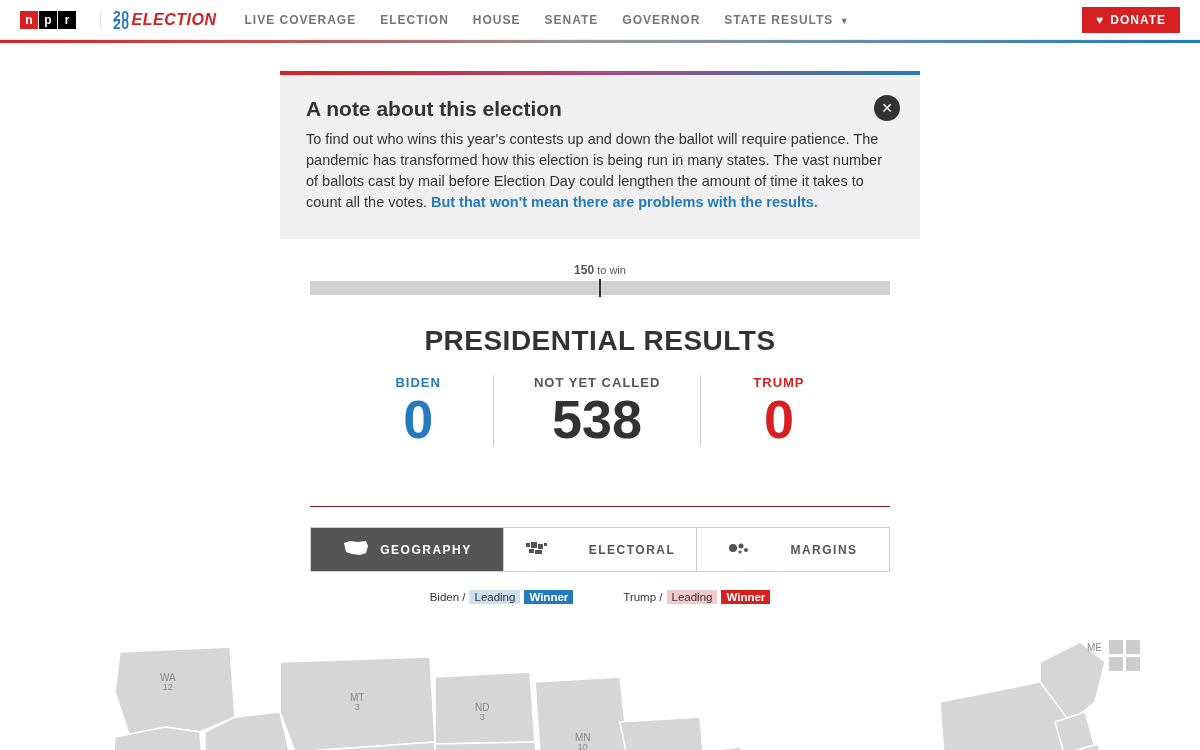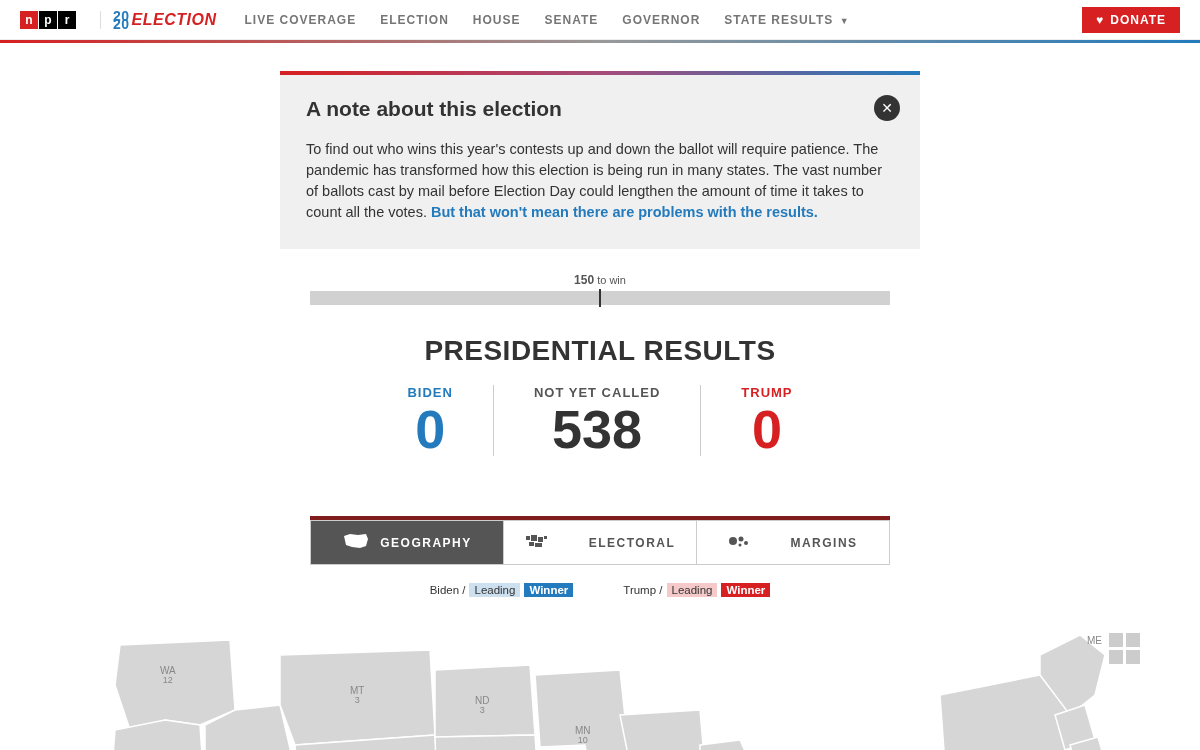--- a/index.html
+++ b/index.html
@@ -20,48 +20,48 @@
   .navlinks { display: flex; gap: 24px; margin-left: 28px; }
   .navlinks a { color: #767676; font-size: 12px; letter-spacing: 1px; text-decoration: none; font-weight: 600; }
   .navlinks .caret { font-size: 9px; margin-left: 3px; }
   .donate { margin-left: auto; background: #d62021; color: #fff; font-size: 12px; font-weight: 700; letter-spacing: 1px; padding: 6px 14px; border: none; cursor: pointer; display: flex; align-items: center; gap: 6px; }
   .gradient-bar { height: 3px; background: linear-gradient(90deg, #d62021 0%, #999 50%, #237bbd 100%); }
   
   
   .note-wrap { width: 640px; margin: 28px auto 0; }
   .note-grad { height: 4px; background: linear-gradient(90deg, #d62021 0%, #a64b7a 50%, #237bbd 100%); }
   .note-box { background: #f0f0f0; padding: 22px 26px 26px; position: relative; }
-  .note-title { font-size: 21px; font-weight: 700; margin-bottom: 18px; }
+  .note-title { font-size: 21px; font-weight: 700; margin-bottom: 8px; }
   .note-close { position: absolute; right: 20px; top: 20px; width: 26px; height: 26px; border-radius: 50%; background: #333; color: #fff; display: flex; align-items: center; justify-content: center; cursor: pointer; font-size: 14px; }
   .note-body { font-size: 14.5px; line-height: 1.45; color: #333; }
   .note-body a { color: #237bbd; font-weight: 600; text-decoration: none; }
   
   
   .bar270 { width: 580px; margin: 24px auto 0; text-align: center; }
   .bar270-label { font-size: 11px; color: #555; margin-bottom: 4px; }
   .bar270-label .num { font-weight: 700; font-size: 12px; }
   .bar270-track { position: relative; height: 14px; background: #d1d1d1; }
   .bar270-tick { position: absolute; left: 50%; top: -2px; bottom: -2px; width: 2px; background: #333; transform: translateX(-50%); }
   
   
   .pres-title { text-align: center; font-size: 28px; font-weight: 700; letter-spacing: 0.5px; margin-top: 30px; color: #333; }
-  .tally { display: flex; justify-content: center; align-items: flex-start; margin-top: 18px; gap: 0; }
+  .tally { display: flex; justify-content: center; align-items: flex-start; margin-top: 18px; gap: 12px; }
   .tally-col { text-align: center; padding: 0 40px; }
   .tally-col.mid { border-left: 1px solid #ccc; border-right: 1px solid #ccc; }
   .tally-name { font-size: 13px; font-weight: 700; letter-spacing: 1px; }
   .tally-name.biden { color: #237bbd; }
   .tally-name.nyc { color: #555; }
   .tally-name.trump { color: #d62021; }
   .tally-num { font-size: 54px; font-weight: 800; line-height: 1; margin-top: 2px; }
   .tally-num.biden { color: #237bbd; }
   .tally-num.nyc { color: #333; }
   .tally-num.trump { color: #d62021; }
   
   
-  .toggle-wrap { width: 580px; margin: 60px auto 11px; border-top: 4px solid #7f1d1d; }
+  .toggle-wrap { width: 580px; margin: 60px auto 11px; border-top: 1px solid #7f1d1d; padding-top: 20px; }
   .toggle { display: flex; border: 1px solid #ccc; }
   .toggle-btn { flex: 1; padding: 12px 0; text-align: center; font-size: 12px; letter-spacing: 1.5px; font-weight: 600; color: #555; background: #fff; border: none; cursor: pointer; display: flex; align-items: center; justify-content: center; gap: 10px; }
   .toggle-btn.active { background: #555; color: #fff; }
   .toggle-btn + .toggle-btn { border-left: 1px solid #ccc; gap: 40px; }
   .mini-icon { display: inline-block; }
   
   
   .legend { display: flex; justify-content: center; gap: 50px; margin-top: 18px; font-size: 11.5px; color: #333; }
   .legend .grp { display: flex; align-items: center; gap: 4px; }
   .legend .lead { background: #cce0f0; padding: 1px 5px; }

